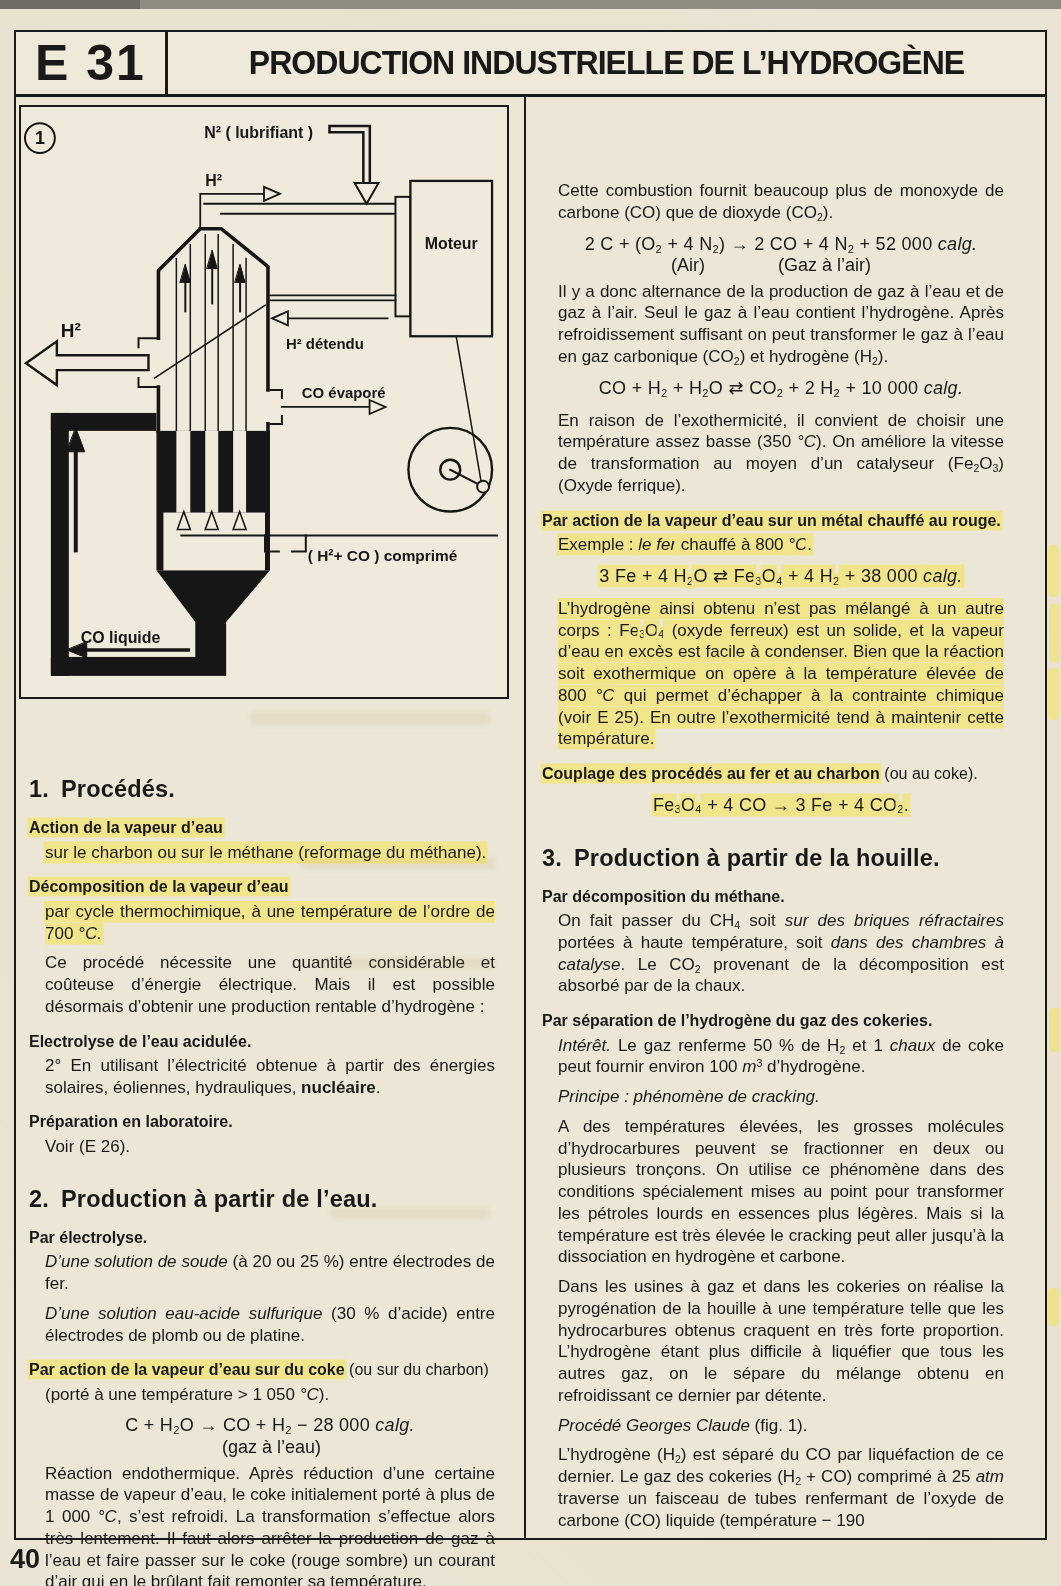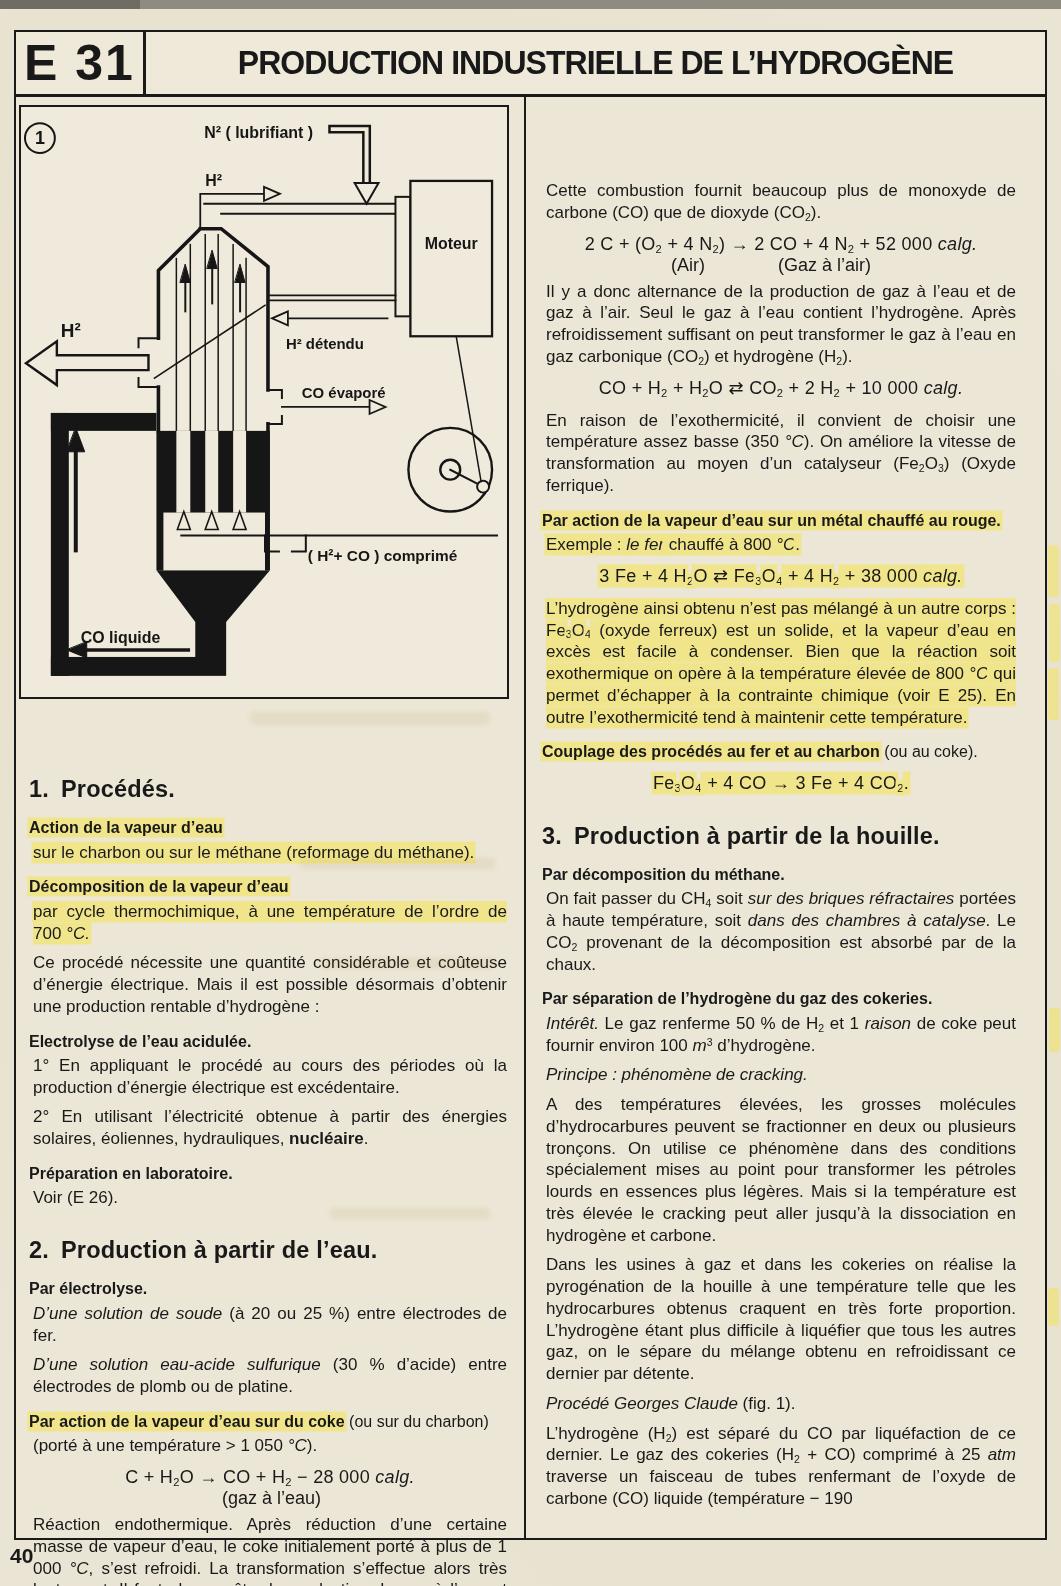--- a/index.html
+++ b/index.html
@@ -13,21 +13,21 @@
         pointer-events:none;}
   .scan-strip{position:absolute;left:0;top:0;width:100%;height:9px;background:#8e8c80;}
   .scan-strip::before{content:"";position:absolute;left:0;top:0;width:140px;height:9px;background:#6f6d63;}
 
   .frame{position:absolute;left:14px;top:30px;width:1033px;height:1510px;
          border:2.5px solid #1a1a1a;box-sizing:border-box;background:#ebe6d5;}
 
   
   .header{position:absolute;left:0;top:0;width:100%;height:65px;border-bottom:3px solid #1a1a1a;
           box-sizing:border-box;display:flex;background:#eee9d8;}
-  .hdr-code{width:130px;border-right:3px solid #1a1a1a;box-sizing:border-box;display:flex;
+  .hdr-code{width:152px;border-right:3px solid #1a1a1a;box-sizing:border-box;display:flex;
             align-items:center;justify-content:center;font-size:50px;font-weight:700;letter-spacing:2px;}
   .hdr-title{flex:1;display:flex;align-items:center;justify-content:center;font-size:33px;font-weight:700;
              letter-spacing:-1px;transform:scaleX(.97);white-space:nowrap;}
 
   
   .divider{position:absolute;left:508px;top:65px;width:2px;height:1443px;background:#1a1a1a;}
 
   
   .figure-box{position:absolute;left:3px;top:73px;width:490px;height:594px;border:2.5px solid #1a1a1a;
               box-sizing:border-box;background:#efeadb;}
@@ -35,32 +35,32 @@
 
   
   .col{position:absolute;text-align:justify;font-size:17px;line-height:1.28;}
   #left-col{left:13px;top:738px;width:482px;}
   #right-col{left:526px;top:148px;width:478px;}
 
   .blk{margin:0 0 8px;}
   .blk.h1{font-size:23.5px;font-weight:700;margin:26px 0 12px;text-align:left;letter-spacing:.2px;}
   .blk.h1:first-child{margin-top:4px;}
   .blk.h3{font-size:16px;margin:14px 0 3px;text-align:left;}
-  .blk.p{margin:0 4px 8px;}
+  .blk.p{margin:0 16px 8px;}
   .blk.eq{text-align:center;font-size:18px;margin:9px 0 10px;letter-spacing:.3px;}
   .blk .b{font-weight:700;}
   .blk .i{font-style:italic;}
   .blk .hl{background:#f1e58c;box-shadow:0 0 0 1.5px #f1e58c;}
   sub{font-size:.62em;line-height:0;vertical-align:-.25em;}
   sup{font-size:.62em;line-height:0;vertical-align:.5em;}
   .eq-notes{position:relative;height:15px;font-size:18px;letter-spacing:0;text-align:left;}
   .eq-notes span{position:absolute;top:-2px;white-space:nowrap;}
 
   
-  .page-num{position:absolute;left:10px;top:1544px;font-size:21px;font-weight:700;}
+  .page-num{position:absolute;left:10px;top:1544px;font-size:27px;font-weight:700;}
 
   
   .streak{position:absolute;width:11px;background:#efe380;opacity:.8;border-radius:4px;filter:blur(.6px);}
   
   .ghost{position:absolute;background:rgba(165,135,55,.10);filter:blur(2px);border-radius:5px;}
 </style>
 </head>
 <body>
 
 <div class="page">
@@ -176,21 +176,20 @@
     </div>
 
     <div class="col" id="left-col">
         <div class="blk h1"><span>1. Procédés.</span></div>
         <div class="blk h3"><span class="b hl">Action de la vapeur d’eau</span></div>
         <div class="blk p"><span class="hl">sur le charbon ou sur le méthane (reformage du méthane).</span></div>
         <div class="blk h3"><span class="b hl">Décomposition de la vapeur d’eau</span></div>
         <div class="blk p"><span class="hl">par cycle thermochimique, à une température de l’ordre de 700 </span><span class="i hl">°C.</span></div>
         <div class="blk p"><span>Ce procédé nécessite une quantité considérable et coûteuse d’énergie électrique. Mais il est possible désormais d’obtenir une production rentable d’hydrogène :</span></div>
         <div class="blk h3"><span class="b">Electrolyse de l’eau acidulée.</span></div>
-        <div class="blk p"><span>1° En appliquant le procédé au cours des périodes où la production d’énergie électrique est excédentaire.</span></div>
         <div class="blk p"><span>2° En utilisant l’électricité obtenue à partir des énergies solaires, éoliennes, hydrauliques, </span><span class="b">nucléaire</span><span>.</span></div>
         <div class="blk h3"><span class="b">Préparation en laboratoire.</span></div>
         <div class="blk p"><span>Voir (E 26).</span></div>
         <div class="blk h1"><span>2. Production à partir de l’eau.</span></div>
         <div class="blk h3"><span class="b">Par électrolyse.</span></div>
         <div class="blk p"><span class="i">D’une solution de soude</span><span> (à 20 ou 25 %) entre électrodes de fer.</span></div>
         <div class="blk p"><span class="i">D’une solution eau-acide sulfurique</span><span> (30 % d’acide) entre électrodes de plomb ou de platine.</span></div>
         <div class="blk h3"><span class="b hl">Par action de la vapeur d’eau sur du coke</span><span> (ou sur du charbon)</span></div>
         <div class="blk p"><span>(porté à une température &gt; 1 050 </span><span class="i">°C</span><span>).</span></div>
         <div class="blk eq"><span>C + H</span><sub>2</sub><span>O → CO + H</span><sub>2</sub><span> − 28 000 </span><span class="i">calg.</span><div class="eq-notes">
@@ -210,21 +209,21 @@
         <div class="blk h3"><span class="b hl">Par action de la vapeur d’eau sur un métal chauffé au rouge.</span></div>
         <div class="blk p"><span class="hl">Exemple : </span><span class="i hl">le fer</span><span class="hl"> chauffé à 800 </span><span class="i hl">°C</span><span class="hl">.</span></div>
         <div class="blk eq"><span class="hl">3 Fe + 4 H</span><sub class="hl">2</sub><span class="hl">O ⇄ Fe</span><sub class="hl">3</sub><span class="hl">O</span><sub class="hl">4</sub><span class="hl"> + 4 H</span><sub class="hl">2</sub><span class="hl"> + 38 000 </span><span class="i hl">calg.</span></div>
         <div class="blk p"><span class="hl">L’hydrogène ainsi obtenu n’est pas mélangé à un autre corps : Fe</span><sub class="hl">3</sub><span class="hl">O</span><sub class="hl">4</sub><span class="hl"> (oxyde ferreux) est un solide, et la vapeur d’eau en excès est facile à condenser. Bien que la réaction soit exothermique on opère à la température élevée de 800 </span><span class="i hl">°C</span><span class="hl"> qui permet d’échapper à la contrainte chimique (voir E 25). En outre l’exothermicité tend à maintenir cette température.</span></div>
         <div class="blk h3"><span class="b hl">Couplage des procédés au fer et au charbon</span><span> (ou au coke).</span></div>
         <div class="blk eq"><span class="hl">Fe</span><sub class="hl">3</sub><span class="hl">O</span><sub class="hl">4</sub><span class="hl"> + 4 CO → 3 Fe + 4 CO</span><sub class="hl">2</sub><span class="hl">.</span></div>
         <div class="blk h1"><span>3. Production à partir de la houille.</span></div>
         <div class="blk h3"><span class="b">Par décomposition du méthane.</span></div>
         <div class="blk p"><span>On fait passer du CH</span><sub>4</sub><span> soit </span><span class="i">sur des briques réfractaires</span><span> portées à haute température, soit </span><span class="i">dans des chambres à catalyse</span><span>. Le CO</span><sub>2</sub><span> provenant de la décomposition est absorbé par de la chaux.</span></div>
         <div class="blk h3"><span class="b">Par séparation de l’hydrogène du gaz des cokeries.</span></div>
-        <div class="blk p"><span class="i">Intérêt.</span><span> Le gaz renferme 50 % de H</span><sub>2</sub><span> et 1 </span><span class="i">raison</span><span> de coke peut fournir environ 100 </span><span class="i">m</span><sup>3</sup><span> d’hydrogène.</span></div>
+        <div class="blk p"><span class="i">Intérêt.</span><span> Le gaz renferme 50 % de H</span><sub>2</sub><span> et 1 </span><span class="i">chaux</span><span> de coke peut fournir environ 100 </span><span class="i">m</span><sup>3</sup><span> d’hydrogène.</span></div>
         <div class="blk p"><span class="i">Principe : phénomène de cracking.</span></div>
         <div class="blk p"><span>A des températures élevées, les grosses molécules d’hydrocarbures peuvent se fractionner en deux ou plusieurs tronçons. On utilise ce phénomène dans des conditions spécialement mises au point pour transformer les pétroles lourds en essences plus légères. Mais si la température est très élevée le cracking peut aller jusqu’à la dissociation en hydrogène et carbone.</span></div>
         <div class="blk p"><span>Dans les usines à gaz et dans les cokeries on réalise la pyrogénation de la houille à une température telle que les hydrocarbures obtenus craquent en très forte proportion. L’hydrogène étant plus difficile à liquéfier que tous les autres gaz, on le sépare du mélange obtenu en refroidissant ce dernier par détente.</span></div>
         <div class="blk p"><span class="i">Procédé Georges Claude</span><span> (fig. 1).</span></div>
         <div class="blk p"><span>L’hydrogène (H</span><sub>2</sub><span>) est séparé du CO par liquéfaction de ce dernier. Le gaz des cokeries (H</span><sub>2</sub><span> + CO) comprimé à 25 </span><span class="i">atm</span><span> traverse un faisceau de tubes renfermant de l’oxyde de carbone (CO) liquide (température − 190 </span></div>
       </div>
   </div>
 
   <div class="streak" style="left:1048px;top:545px;height:52px;"></div>
   <div class="streak" style="left:1049px;top:604px;height:58px;"></div>

